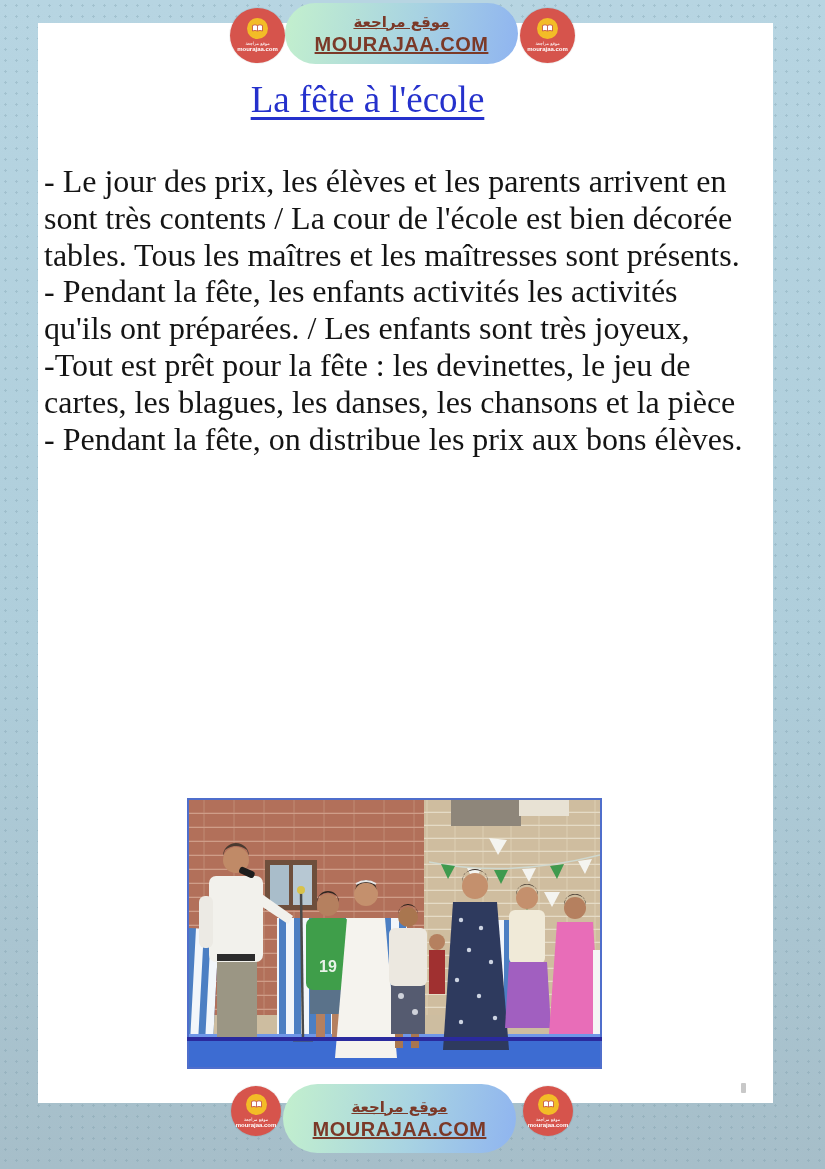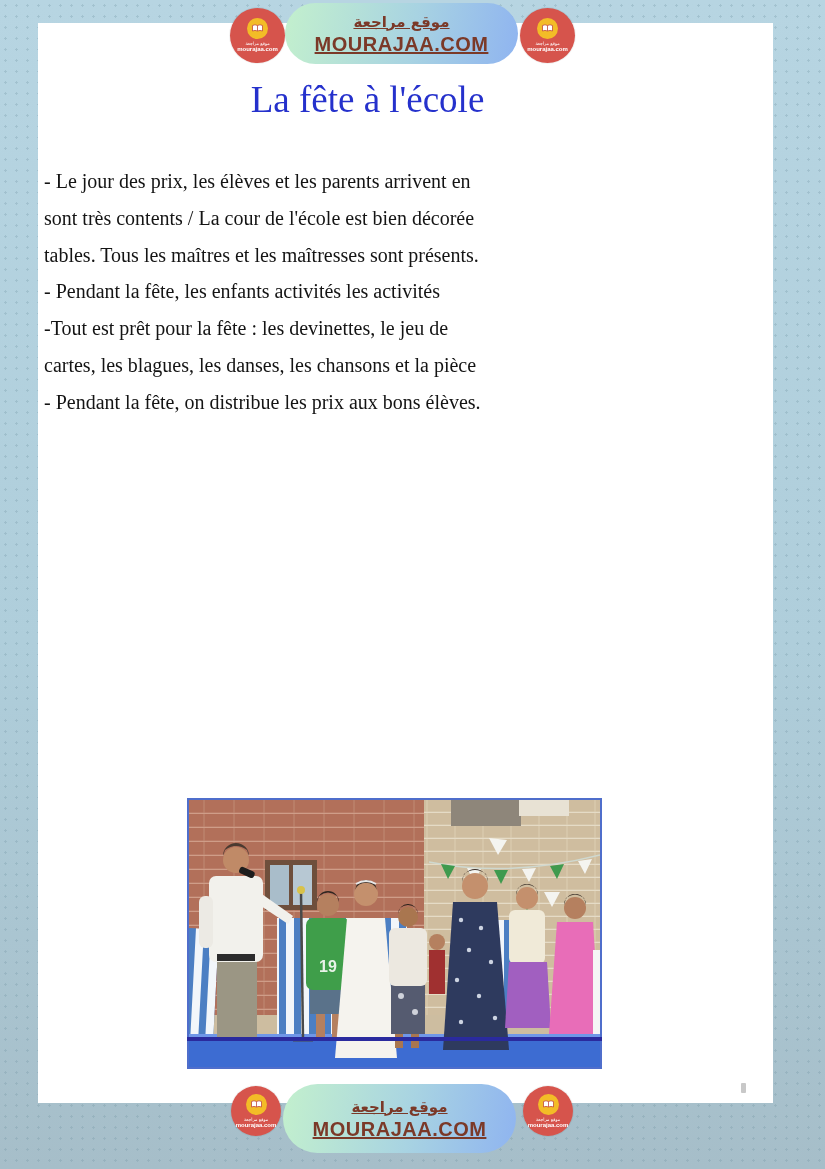--- a/index.html
+++ b/index.html
@@ -48,27 +48,27 @@
   .badge .ar{direction:rtl;font-family:"DejaVu Sans",sans-serif;font-size:4.5px;color:#ffffff;line-height:5px;}
   .badge .url{font-size:6px;color:#ffffff;line-height:7px;font-weight:bold;}
   .badge.h-left{left:230px;top:8px;}
   .badge.h-right{left:520px;top:8px;}
   .badge.f-left{left:231px;top:1086px;width:50px;height:50px;}
   .badge.f-right{left:523px;top:1086px;width:50px;height:50px;}
   
   .doc-title{
     position:absolute;left:0;top:78px;width:735px;text-align:center;z-index:2;
     font-family:"Liberation Serif","DejaVu Serif",serif;
-    font-size:37px;color:#2531cc;
+    font-size:37px;color:#2531cc;text-decoration:underline;
     text-underline-offset:5px;
   }
   .body-text{
     position:absolute;left:44px;top:163px;width:700px;z-index:2;
     font-family:"Liberation Serif","DejaVu Serif",serif;
-    font-size:20px;color:#141414;
+    font-size:32px;color:#141414;
   }
   .body-text .line{white-space:pre;line-height:36.8px;}
   
   .photo{
     position:absolute;left:187px;top:766px;width:411px;height:267px;z-index:2;
     border:2px solid #4f6ecb;background:#cdbda0;margin-top:32px;
   }
   .photo svg{display:block;width:100%;height:100%;}
   .photo-underline{
     position:absolute;left:187px;top:1037px;width:415px;height:4px;
@@ -110,20 +110,21 @@
   <div class="url">mourajaa.com</div>
 </div>
 
 <div class="doc-title">La fête à l'école</div>
 
 <div class="body-text">
   <div class="line">- Le jour des prix, les élèves et les parents arrivent en</div>
   <div class="line">sont très contents / La cour de l'école est bien décorée</div>
   <div class="line">tables. Tous les maîtres et les maîtresses sont présents.</div>
   <div class="line">- Pendant la fête, les enfants activités les activités</div>
+  <div class="line">qu'ils ont préparées. / Les enfants sont très joyeux,</div>
   <div class="line">-Tout est prêt pour la fête : les devinettes, le jeu de</div>
   <div class="line">cartes, les blagues, les danses, les chansons et la pièce</div>
   <div class="line">- Pendant la fête, on distribue les prix aux bons élèves.</div>
 </div>
 
 <div class="photo">
   <svg viewBox="0 0 411 267" preserveAspectRatio="none">
     <defs>
       <pattern id="brickL" width="30" height="14" patternUnits="userSpaceOnUse">
         <rect width="30" height="14" fill="#b2705a"></rect>

